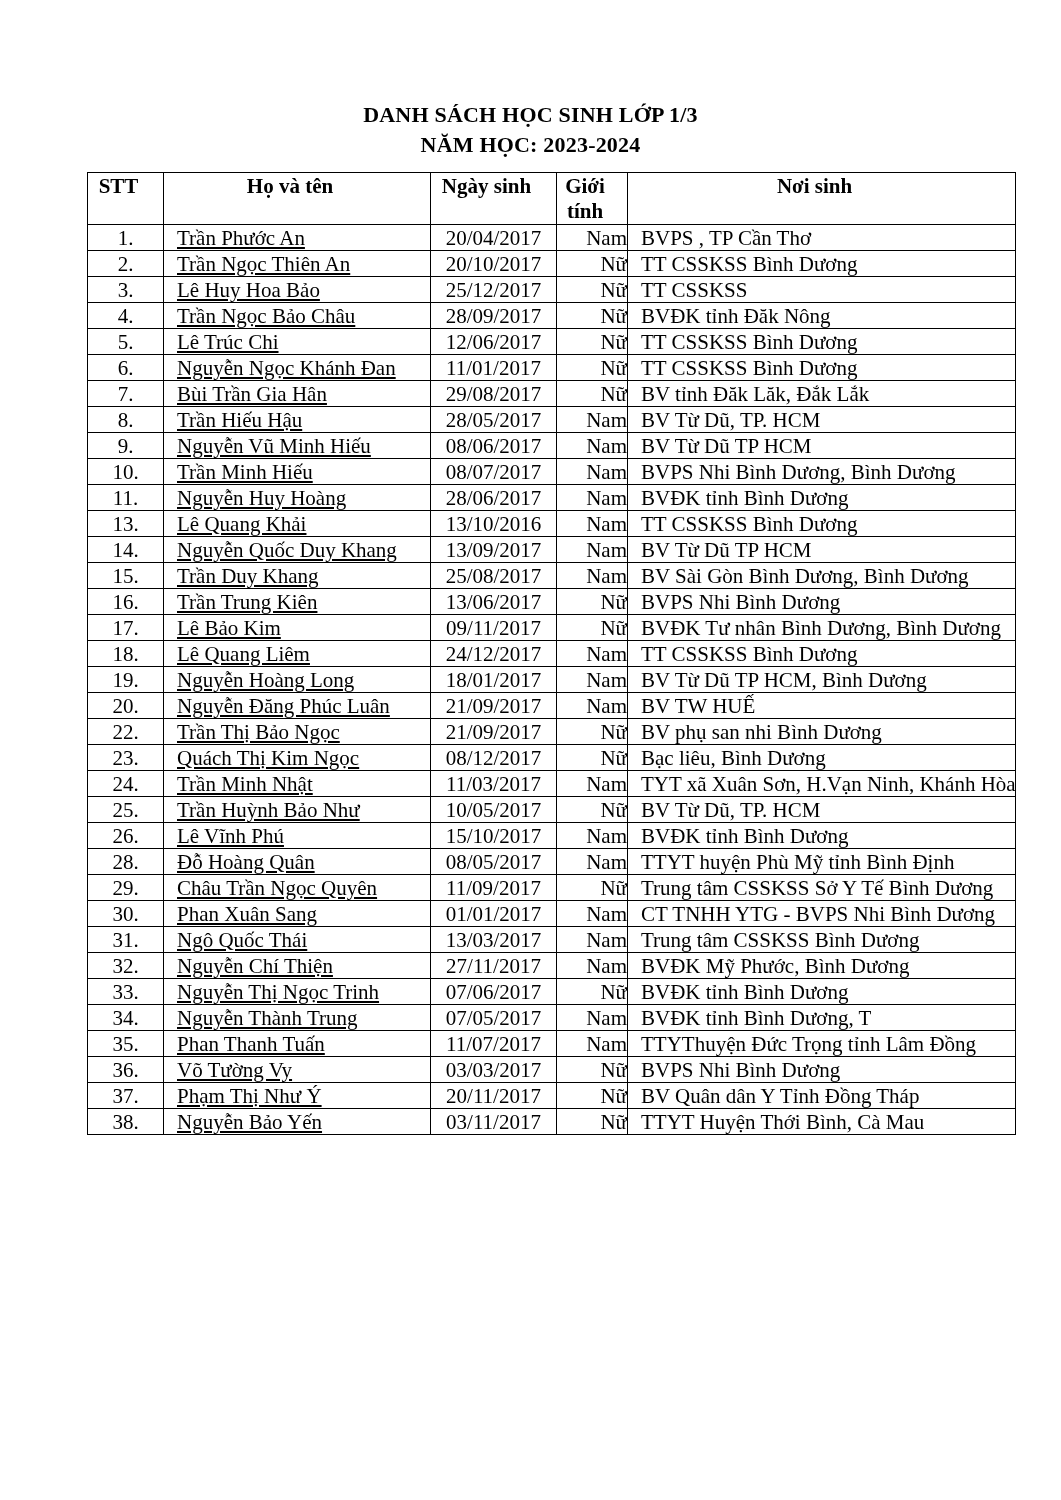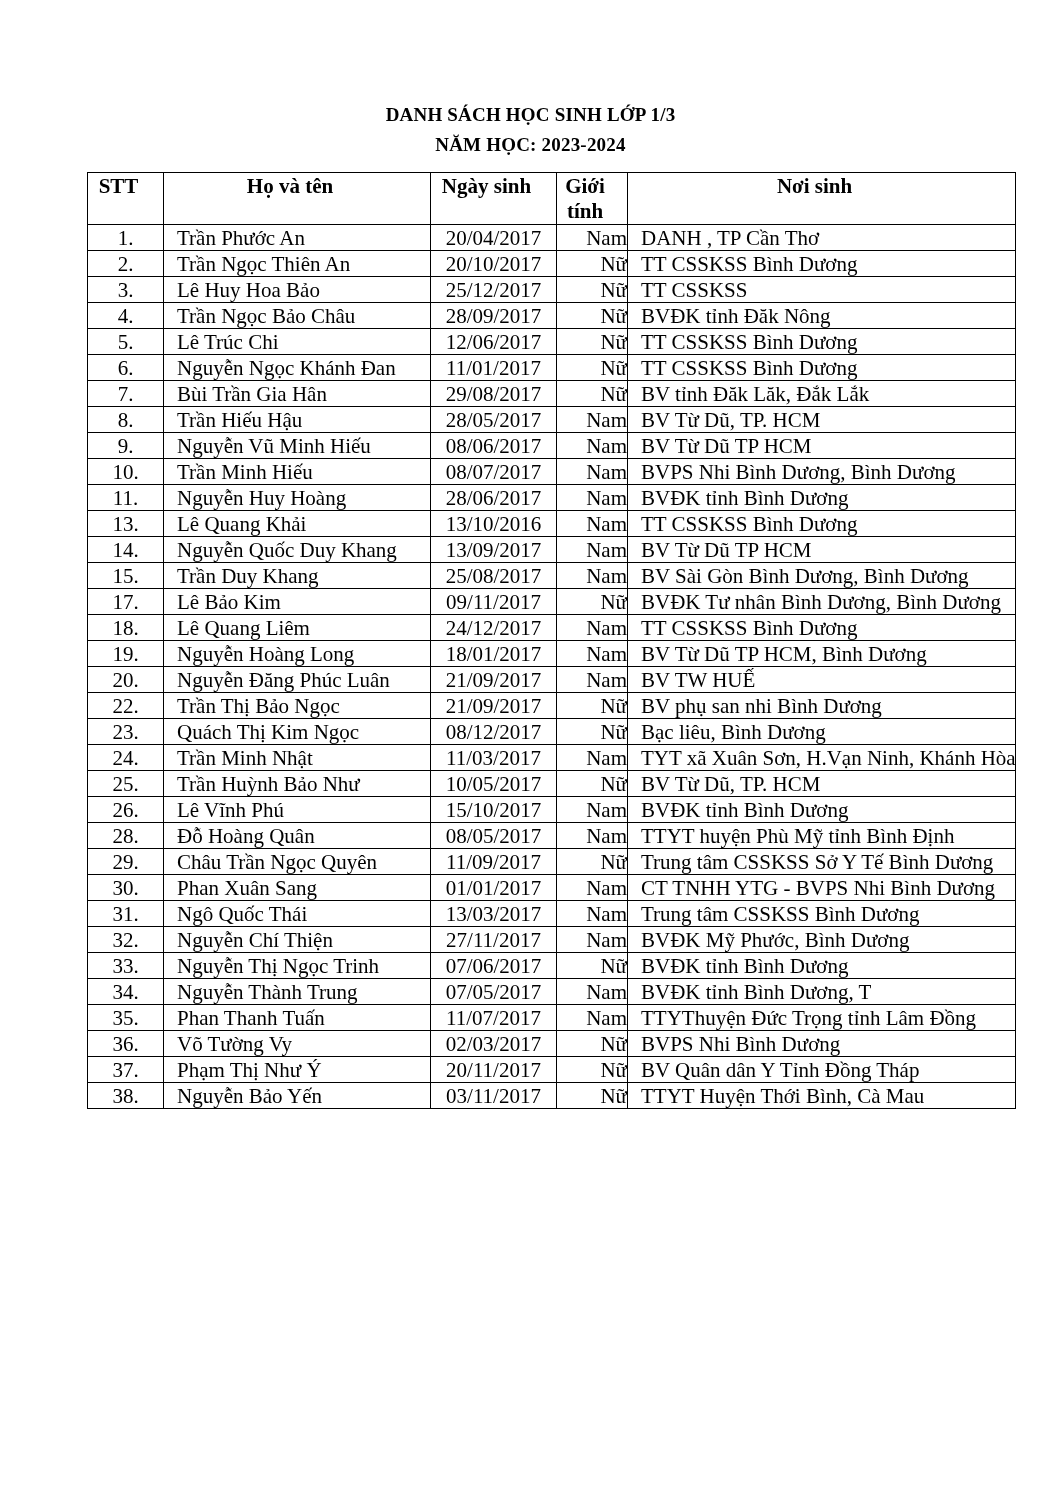--- a/index.html
+++ b/index.html
@@ -13,21 +13,21 @@
     height: 1500px;
     background: #ffffff;
     color: #000000;
     font-family: "Liberation Serif", "DejaVu Serif", serif;
     overflow: hidden;
   }
   .title-block {
     padding-top: 100px;
     text-align: center;
     font-weight: bold;
-    font-size: 19px;
+    font-size: 22px;
     line-height: 30px;
     letter-spacing: 0.2px;
   }
   table.student-table {
     border-collapse: collapse;
     table-layout: fixed;
     margin: 12px 0 0 87px;
     width: 928px;
     font-size: 21px;
   }
@@ -45,21 +45,21 @@
     white-space: normal;
     line-height: 25px;
   }
   .student-table tbody td {
     height: 25px;
     vertical-align: middle;
     padding: 0;
     line-height: 24px;
   }
   .c-stt    { text-align: center; }
-  .c-name   { text-align: left; padding-left: 13px !important; }
+  .c-name   { text-align: left; padding-left: 13px !important; text-decoration: underline; }
   .c-dob    { text-align: center; }
   .c-gender { text-align: right; margin-top: 12px; }
   .c-pob    { text-align: left; padding-left: 13px !important; }
 </style>
 </head>
 <body>
 
 <div class="page">
 
   <div class="title-block">
@@ -83,21 +83,21 @@
         <th>Giới tính</th>
         <th>Nơi sinh</th>
       </tr>
     </thead>
     <tbody>
   <tr>
     <td class="c-stt">1.</td>
     <td class="c-name">Trần Phước An</td>
     <td class="c-dob">20/04/2017</td>
     <td class="c-gender">Nam</td>
-    <td class="c-pob">DANH , TP Cần Thơ</td>
+    <td class="c-pob">BVPS , TP Cần Thơ</td>
   </tr>
 
   <tr>
     <td class="c-stt">2.</td>
     <td class="c-name">Trần Ngọc Thiên An</td>
     <td class="c-dob">20/10/2017</td>
     <td class="c-gender">Nữ</td>
     <td class="c-pob">TT CSSKSS Bình Dương</td>
   </tr>
 
@@ -191,20 +191,27 @@
   </tr>
 
   <tr>
     <td class="c-stt">15.</td>
     <td class="c-name">Trần Duy Khang</td>
     <td class="c-dob">25/08/2017</td>
     <td class="c-gender">Nam</td>
     <td class="c-pob">BV Sài Gòn Bình Dương, Bình Dương</td>
   </tr>
 
+  <tr>
+    <td class="c-stt">16.</td>
+    <td class="c-name">Trần Trung Kiên</td>
+    <td class="c-dob">13/06/2017</td>
+    <td class="c-gender">Nữ</td>
+    <td class="c-pob">BVPS Nhi Bình Dương</td>
+  </tr>
 
   <tr>
     <td class="c-stt">17.</td>
     <td class="c-name">Lê Bảo Kim</td>
     <td class="c-dob">09/11/2017</td>
     <td class="c-gender">Nữ</td>
     <td class="c-pob">BVĐK Tư nhân Bình Dương, Bình Dương</td>
   </tr>
 
   <tr>
@@ -333,21 +340,21 @@
     <td class="c-stt">35.</td>
     <td class="c-name">Phan Thanh Tuấn</td>
     <td class="c-dob">11/07/2017</td>
     <td class="c-gender">Nam</td>
     <td class="c-pob">TTYThuyện Đức Trọng tỉnh Lâm Đồng</td>
   </tr>
 
   <tr>
     <td class="c-stt">36.</td>
     <td class="c-name">Võ Tường Vy</td>
-    <td class="c-dob">02/03/2017</td>
+    <td class="c-dob">03/03/2017</td>
     <td class="c-gender">Nữ</td>
     <td class="c-pob">BVPS Nhi Bình Dương</td>
   </tr>
 
   <tr>
     <td class="c-stt">37.</td>
     <td class="c-name">Phạm Thị Như Ý</td>
     <td class="c-dob">20/11/2017</td>
     <td class="c-gender">Nữ</td>
     <td class="c-pob">BV Quân dân Y Tỉnh Đồng Tháp</td>

